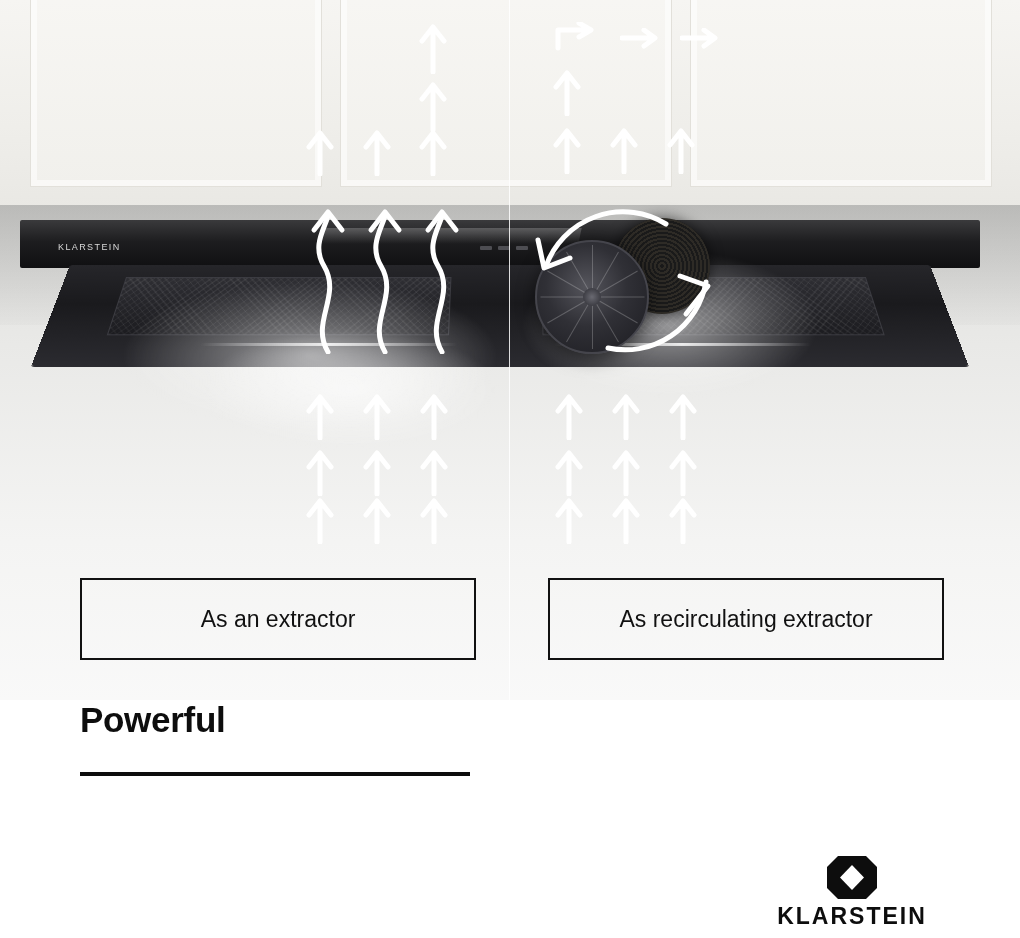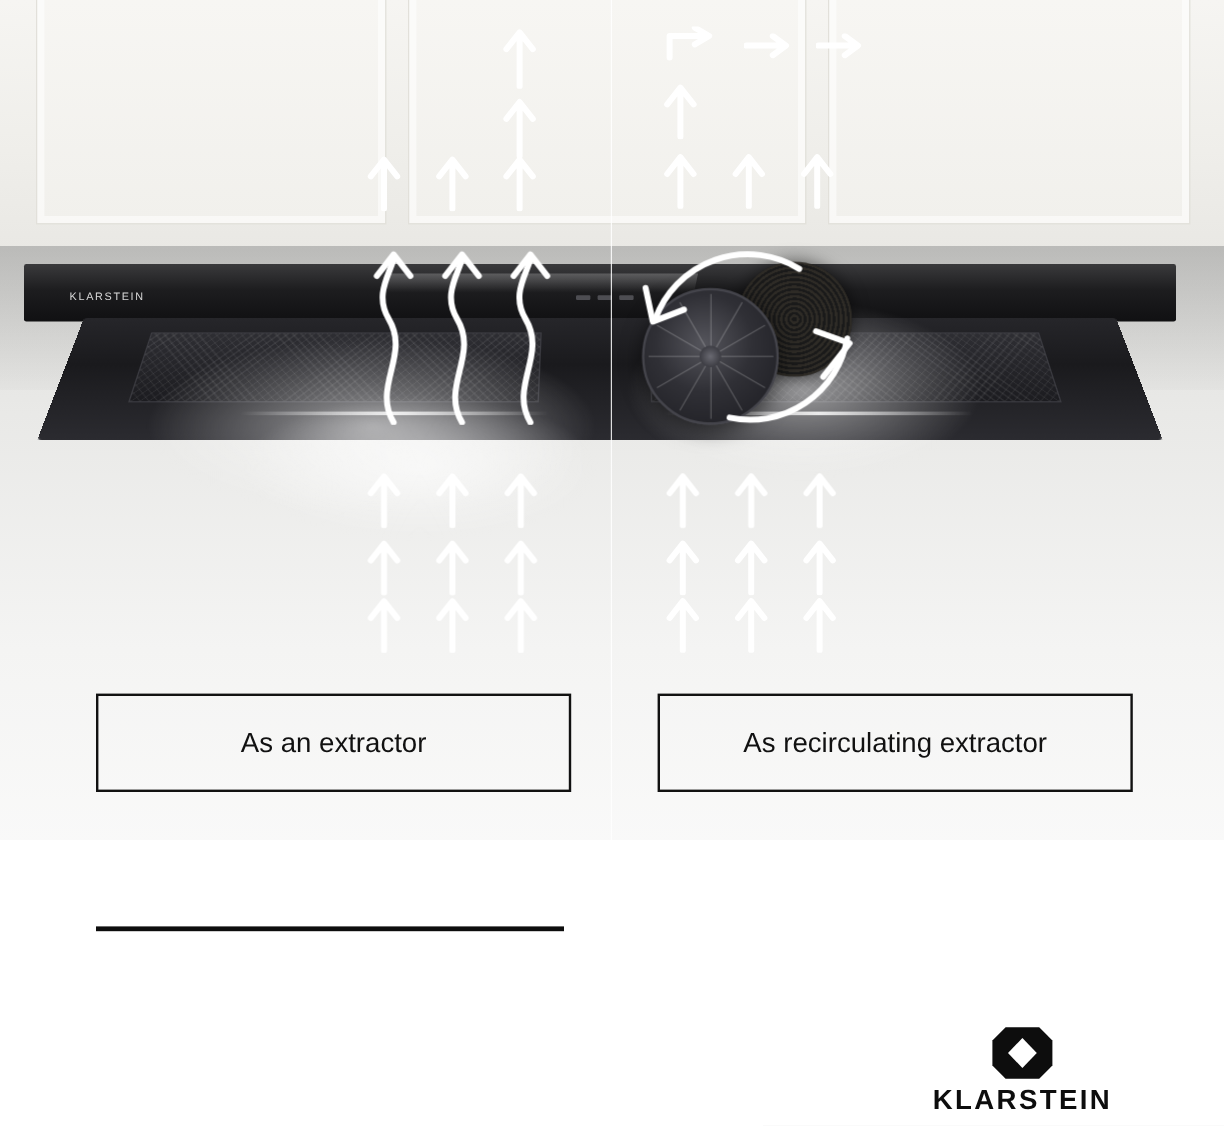--- a/index.html
+++ b/index.html
@@ -343,20 +343,21 @@
 
   <div class="bottom-white"></div>
 
   <div id="label-left" class="label-box">
     <span>As an extractor</span>
   </div>
   <div id="label-right" class="label-box">
     <span>As recirculating extractor</span>
   </div>
 
+  <div class="headline">Powerful</div>
   <div class="rule"></div>
 
   <div class="logo-wrap">
     <svg class="logo-mark" viewBox="0 0 52 45">
       <path d="M26 1 L40 1 L51 12 L51 33 L40 44 L26 44 L12 44 L1 33 L1 12 L12 1 Z" fill="#0d0d0d"></path>
       <path d="M26 10 L38 22.5 L26 35 L14 22.5 Z" fill="#ffffff"></path>
     </svg>
     <div class="logo-text">KLARSTEIN</div>
   </div>
 

